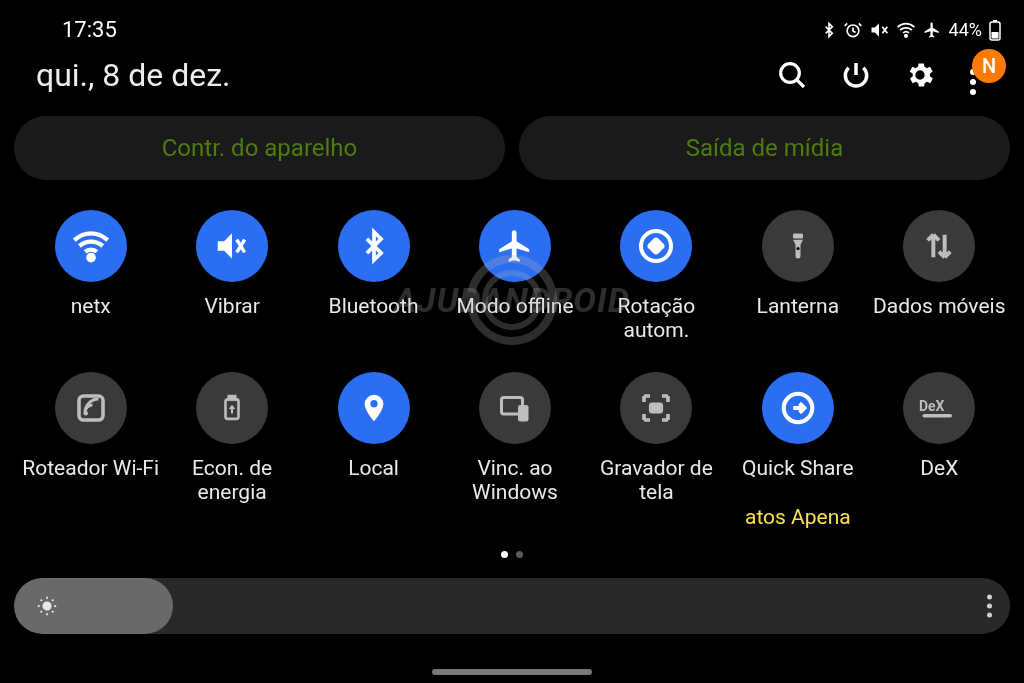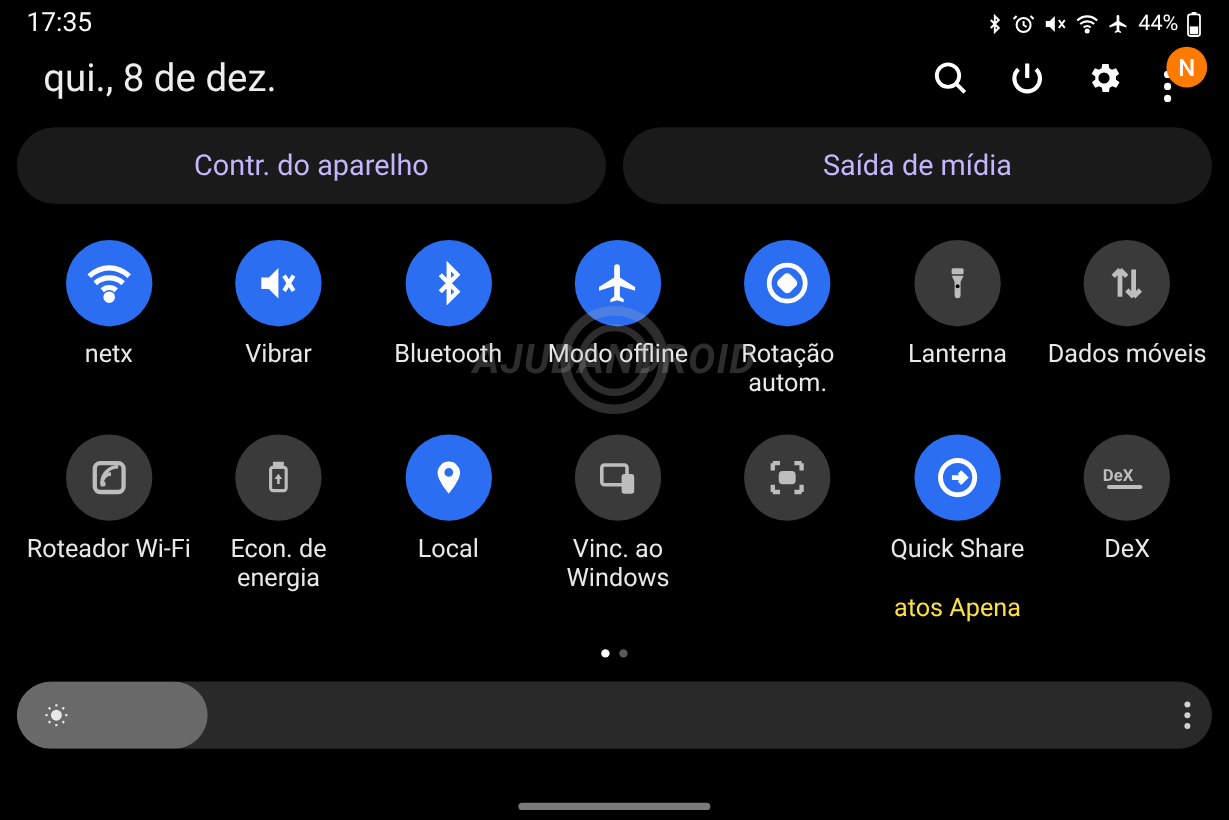--- a/index.html
+++ b/index.html
@@ -11,22 +11,23 @@
     color: #fff;
     overflow: hidden;
     position: relative;
   }
 
   
   .status-bar {
     display: flex;
     justify-content: space-between;
     align-items: center;
-    padding: 7px 22px 4px 22px;
+    padding: 17px 22px 4px 22px;
     font-size: 22px;
+    margin-left: 40px;
   }
   .status-right { display: flex; align-items: center; gap: 6px; font-size: 18px; }
   .status-right svg { display: block; }
 
   
   .header-row {
     display: flex;
     justify-content: space-between;
     align-items: center;
     padding: 10px 22px 0 36px;
@@ -40,21 +41,21 @@
   .more-dots span { width:6px; height:6px; background:#fff; border-radius:50%; display:block;}
 
   
   .chips-row { display:flex; gap:14px; padding: 22px 14px 10px 14px; }
   .chip {
     flex:1;
     background: rgba(255,255,255,0.10);
     border-radius: 34px;
     height: 64px;
     display:flex; align-items:center; justify-content:center;
-    font-size: 24px; color:#c4b5fd;
+    font-size: 24px; color:#4d7c0f;
     cursor:pointer;
   }
 
   
   .tiles {
     display: grid;
     grid-template-columns: repeat(7, 1fr);
     row-gap: 30px;
     padding: 20px 14px 0 20px;
   }
@@ -303,20 +304,21 @@
       </div>
       <div class="tile-label">Vinc. ao Windows</div>
     </div>
     <div class="tile">
       <div class="tile-circle off">
         <svg width="36" height="36" viewBox="0 0 24 24" fill="none" stroke="currentColor" stroke-width="2.4">
           <path d="M4 4h4M4 4v4M20 4h-4M20 4v4M4 20h4M4 20v-4M20 20h-4M20 20v-4"></path>
           <rect x="8.5" y="9.5" width="7" height="5" rx="1" fill="currentColor"></rect>
         </svg>
       </div>
+      <div class="tile-label">Gravador de tela</div>
     </div>
     <div class="tile">
       <div class="tile-circle on">
         <svg width="38" height="38" viewBox="0 0 24 24" fill="none" stroke="currentColor" stroke-width="2.6">
           <circle cx="12" cy="12" r="9"></circle>
           <path d="M9 12h6M13 9l3 3-3 3"></path>
         </svg>
       </div>
       <div class="tile-label">Quick Share</div>
       <div class="tile-sub">atos      Apena</div>

